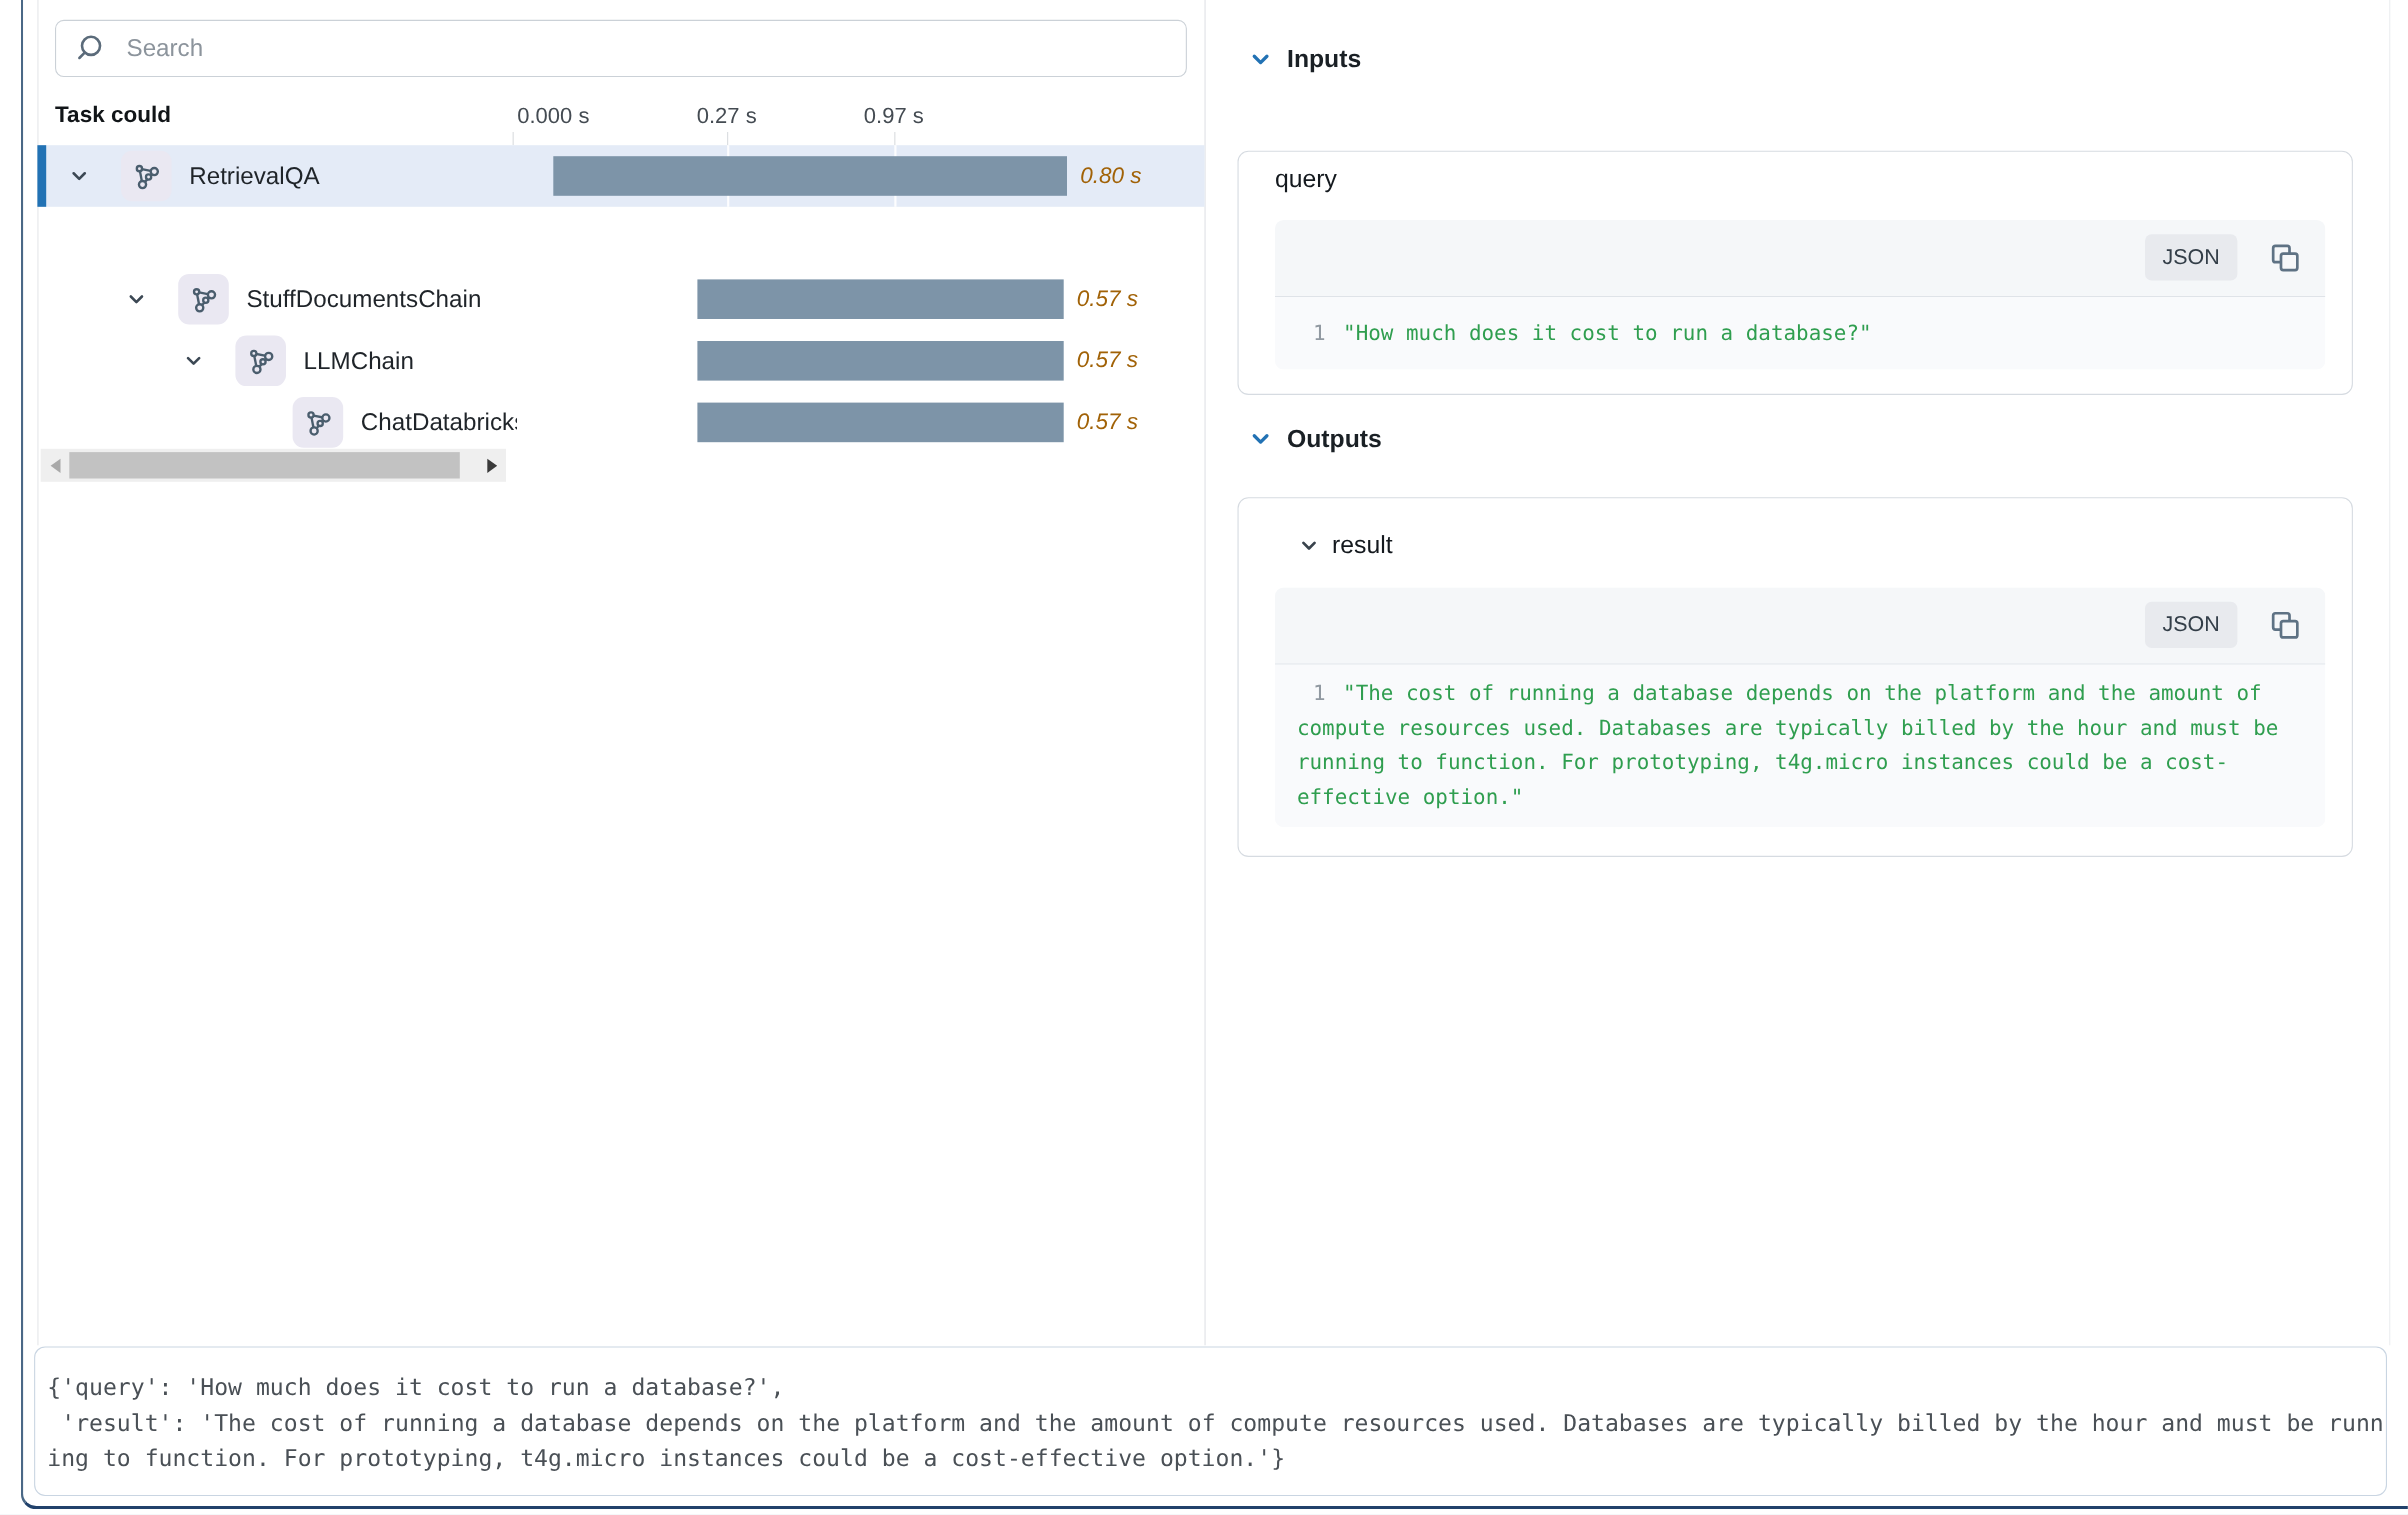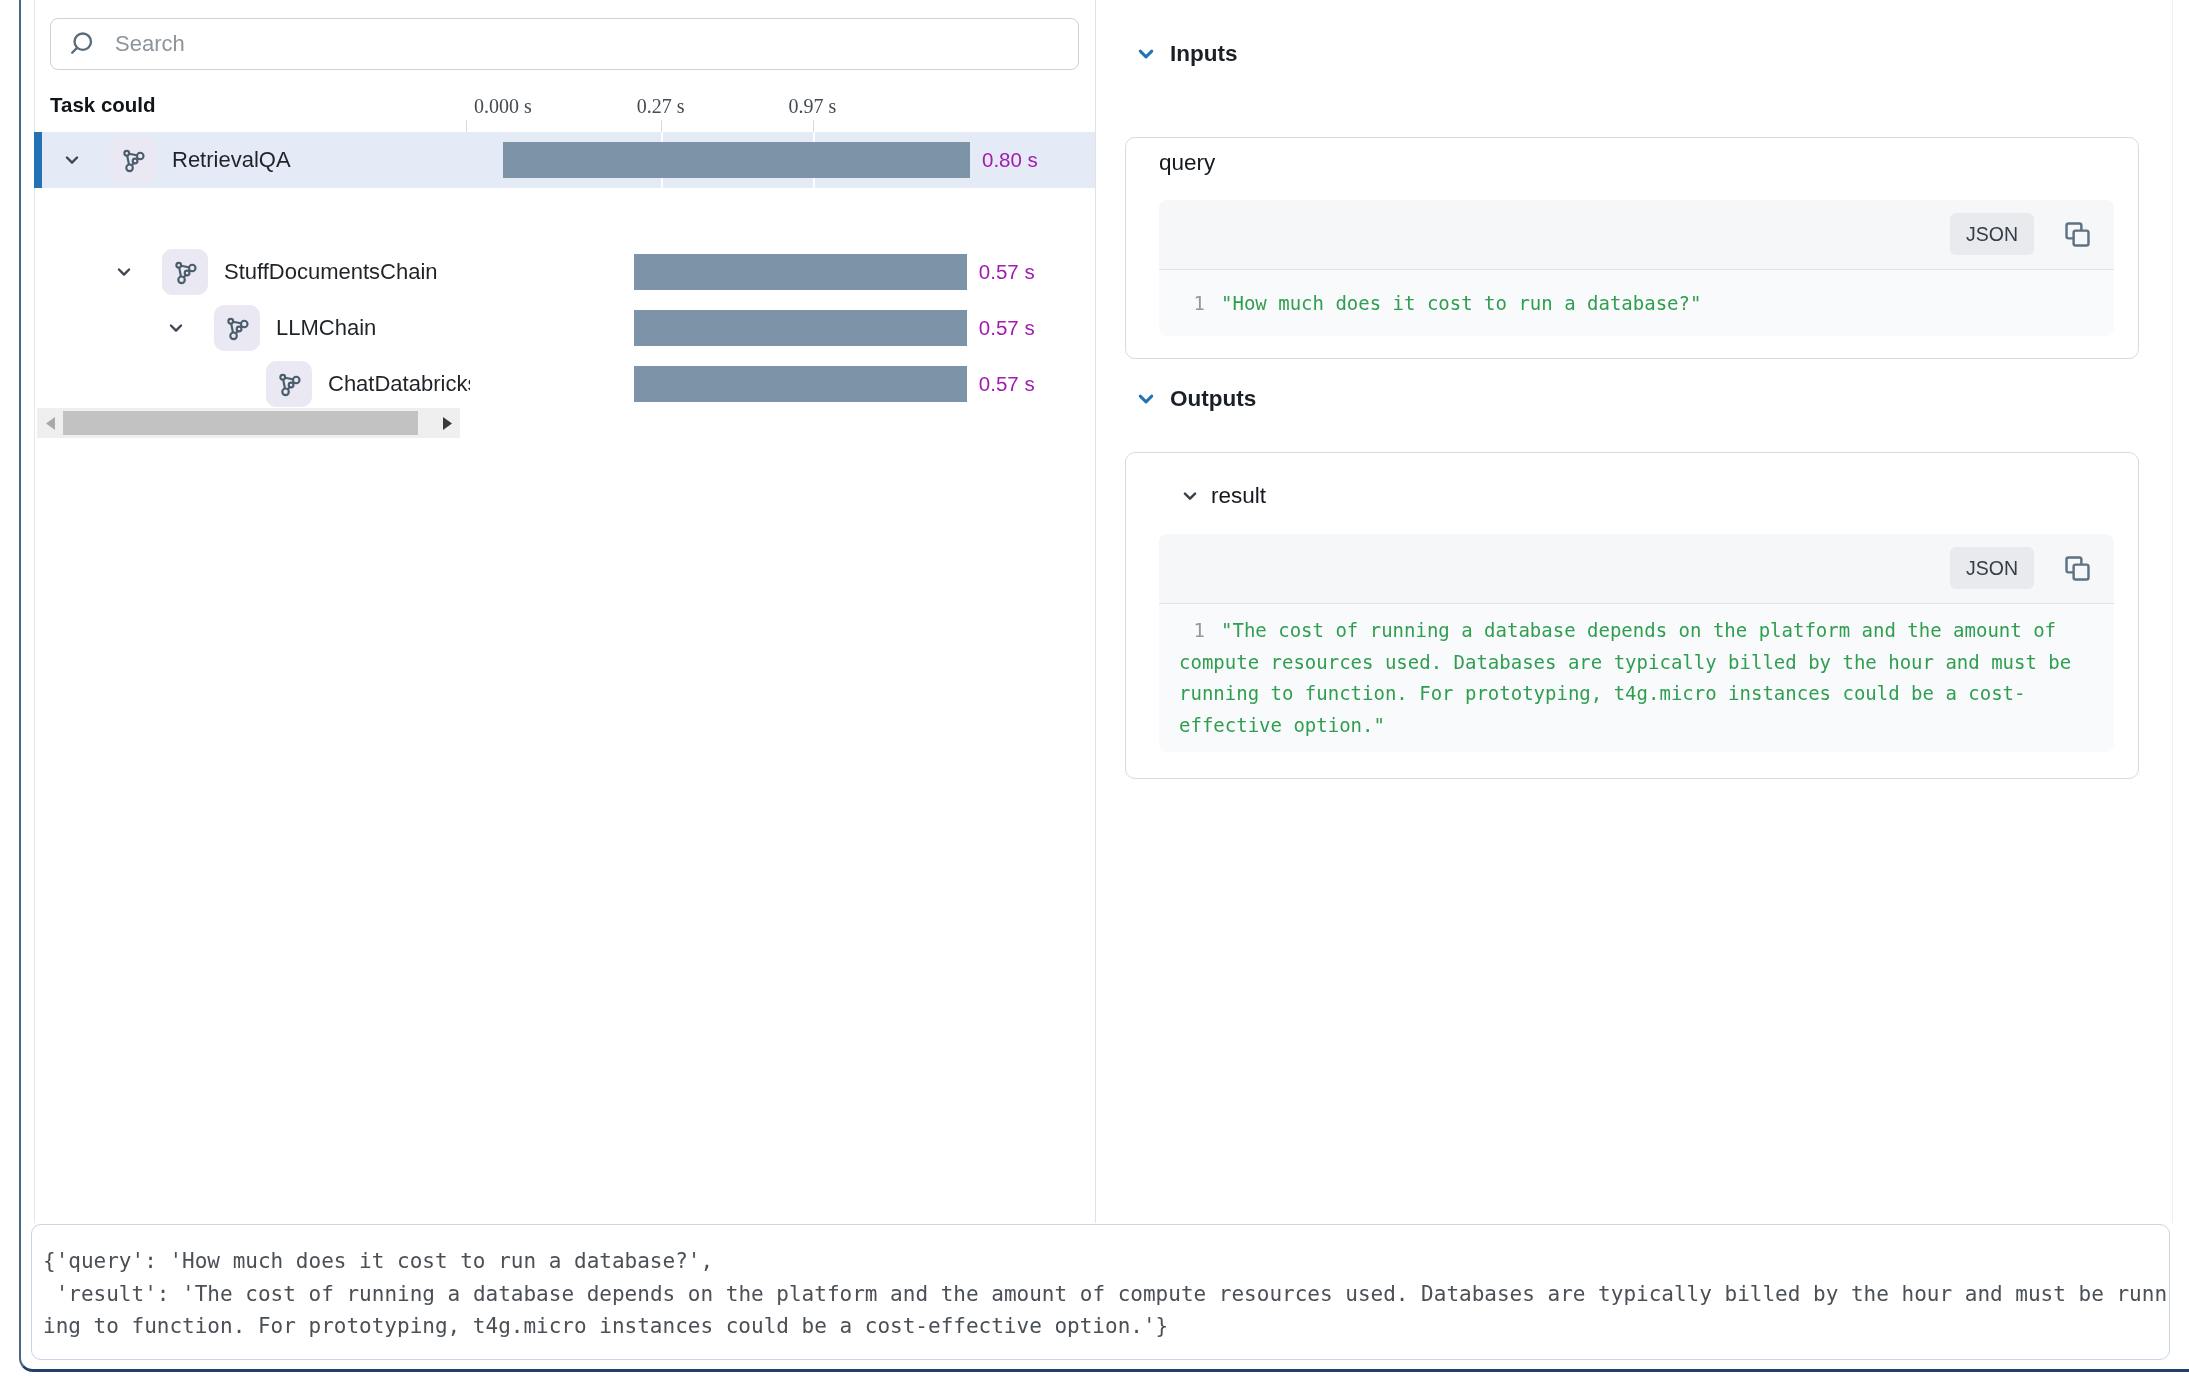--- a/index.html
+++ b/index.html
@@ -17,35 +17,35 @@
   .panel-right-edge{position:absolute;left:2172px;top:0;width:1px;height:1223px;background:#ECEEF0;}
 
   .search-wrap{position:absolute;left:50px;top:18px;width:1029px;height:52px;}
   .search-input{box-sizing:border-box;width:100%;height:100%;border:1px solid #CBD1D7;border-radius:8px;
         padding:0 16px 0 64px;font-family:"Liberation Sans",sans-serif;font-size:22px;color:#333;outline:none;}
   .search-input::placeholder{color:#8C949C;}
   .search-icon{position:absolute;left:17px;top:13px;width:27px;height:27px;pointer-events:none;}
 
   .gantt-header{position:absolute;left:34px;top:84px;width:1061px;height:48px;}
   .task-col-header{position:absolute;left:16px;top:9px;font-size:20.5px;font-weight:600;color:#111518;}
-  .tick-label{position:absolute;top:11px;transform:translateX(-50%);font-size:20px;color:#444B52;font-family:Liberation Serif, serif;}
+  .tick-label{position:absolute;top:11px;transform:translateX(-50%);font-size:20px;color:#444B52;}
   .tick-mark{position:absolute;top:36px;width:1px;height:12px;background:#D9DCDF;}
 
   .rows-area{position:absolute;left:34px;top:132px;width:1061px;height:280px;}
   .g-row{position:absolute;left:0;width:100%;height:56px;}
   .g-row.selected{background:#E4EBF7;}
   .sel-accent{position:absolute;left:0;top:0;width:8px;height:100%;background:#2272B4;}
   .row-gridline{position:absolute;top:0;width:2px;height:100%;background:rgba(255,255,255,.9);}
   .tree-chevron{position:absolute;top:19px;width:40px;height:18px;display:flex;align-items:center;justify-content:center;cursor:pointer;}
   .icon-chip{position:absolute;top:5px;width:46px;height:46px;border-radius:10px;background:#EAE8F2;
              display:flex;align-items:center;justify-content:center;}
   .row-name{position:absolute;top:0;height:56px;line-height:56px;font-size:22px;color:#1F2429;
             white-space:nowrap;overflow:hidden;}
   .g-bar{position:absolute;top:10px;height:36px;background:#7D94A8;}
-  .g-dur{position:absolute;top:0;height:56px;line-height:56px;font-size:20.5px;color:#a21caf;white-space:nowrap;}
+  .g-dur{position:absolute;top:0;height:56px;line-height:56px;font-size:20.5px;color:#a16207;white-space:nowrap;font-style:italic;}
 
   .hscrollbar{position:absolute;left:37px;top:408px;width:423px;height:30px;background:#EFEFEF;}
   .hs-btn{position:absolute;top:0;width:26px;height:30px;display:flex;align-items:center;justify-content:center;cursor:pointer;}
   .hs-thumb{position:absolute;left:26px;top:3px;width:355px;height:24px;background:#C2C2C2;cursor:pointer;}
 
   
   .section-header{position:absolute;left:1136px;height:28px;display:flex;align-items:center;cursor:pointer;}
   .section-chevron{width:20px;height:20px;margin-right:14px;display:flex;align-items:center;}
   .section-title{font-size:22.5px;font-weight:600;color:#1A2025;}
 

